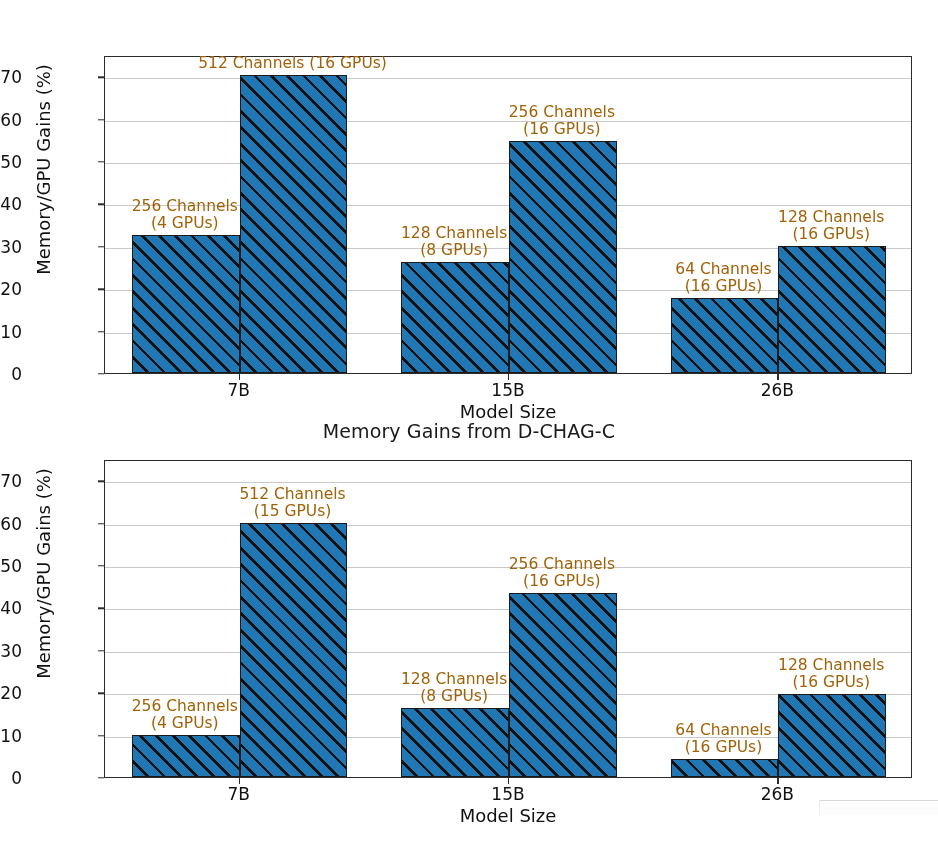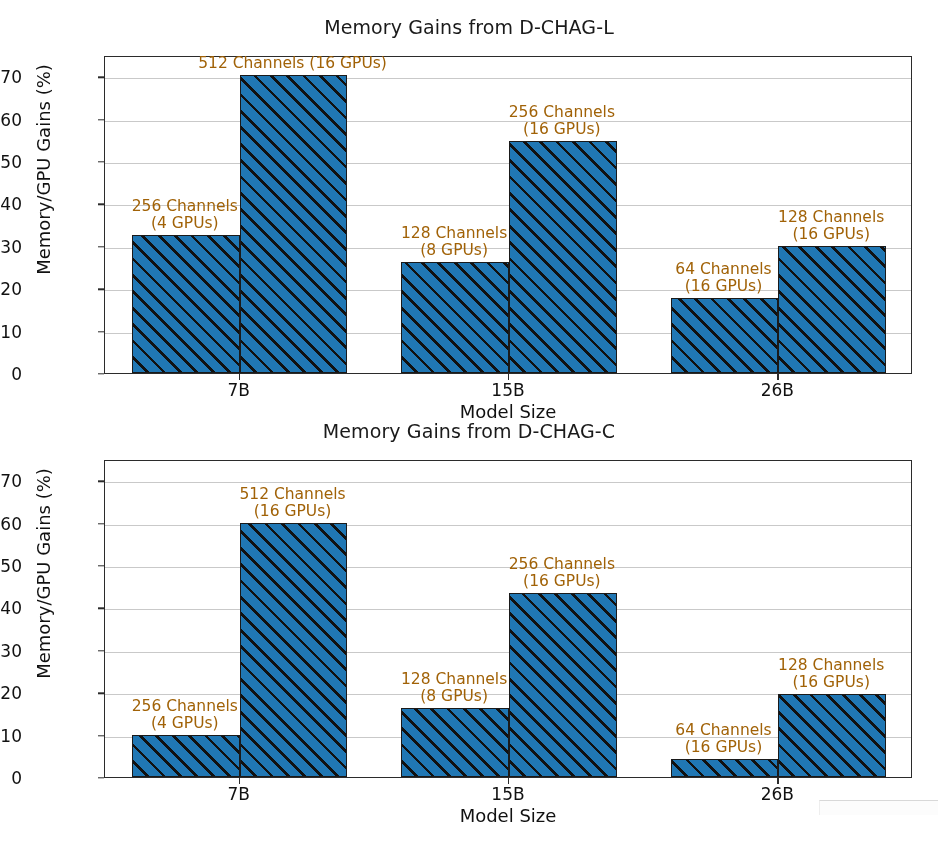--- a/index.html
+++ b/index.html
@@ -159,21 +159,20 @@
     border-left: 1px solid #eeeeee;
     background: #fcfcfc;
   }
 </style>
 </head>
 <body>
 
 <div class="figure">
 
   <div class="panel panel-top">
-    <div class="panel-title">Memory Gains from D-CHAG-L</div>
 
     <div class="ylabel">Memory/GPU Gains (%)</div>
 
     <div class="axes">
       <div class="plotclip" id="clip-0">
           <div class="gridline" style="top: 275.6px;"></div>
           <div class="gridline" style="top: 233.2px;"></div>
           <div class="gridline" style="top: 190.8px;"></div>
           <div class="gridline" style="top: 148.4px;"></div>
           <div class="gridline" style="top: 106px;"></div>
@@ -273,21 +272,21 @@
         <div class="xtick-label" style="left: 238.667px;">7B</div>
         <div class="xtick-mark" style="left: 508px;"></div>
         <div class="xtick-label" style="left: 508px;">15B</div>
         <div class="xtick-mark" style="left: 777.333px;"></div>
         <div class="xtick-label" style="left: 777.333px;">26B</div>
       </div>
     <div id="annots-1">
         <div class="annot" style="left: 184.8px; top: 294.448px;">256 Channels
 (4 GPUs)</div>
         <div class="annot" style="left: 292.533px; top: 82.448px;">512 Channels
-(16 GPUs)</div>
+(15 GPUs)</div>
         <div class="annot" style="left: 454.133px; top: 267.312px;">128 Channels
 (8 GPUs)</div>
         <div class="annot" style="left: 561.867px; top: 151.56px;">256 Channels
 (16 GPUs)</div>
         <div class="annot" style="left: 723.467px; top: 317.768px;">64 Channels
 (16 GPUs)</div>
         <div class="annot" style="left: 831.2px; top: 253.32px;">128 Channels
 (16 GPUs)</div>
       </div>
 

